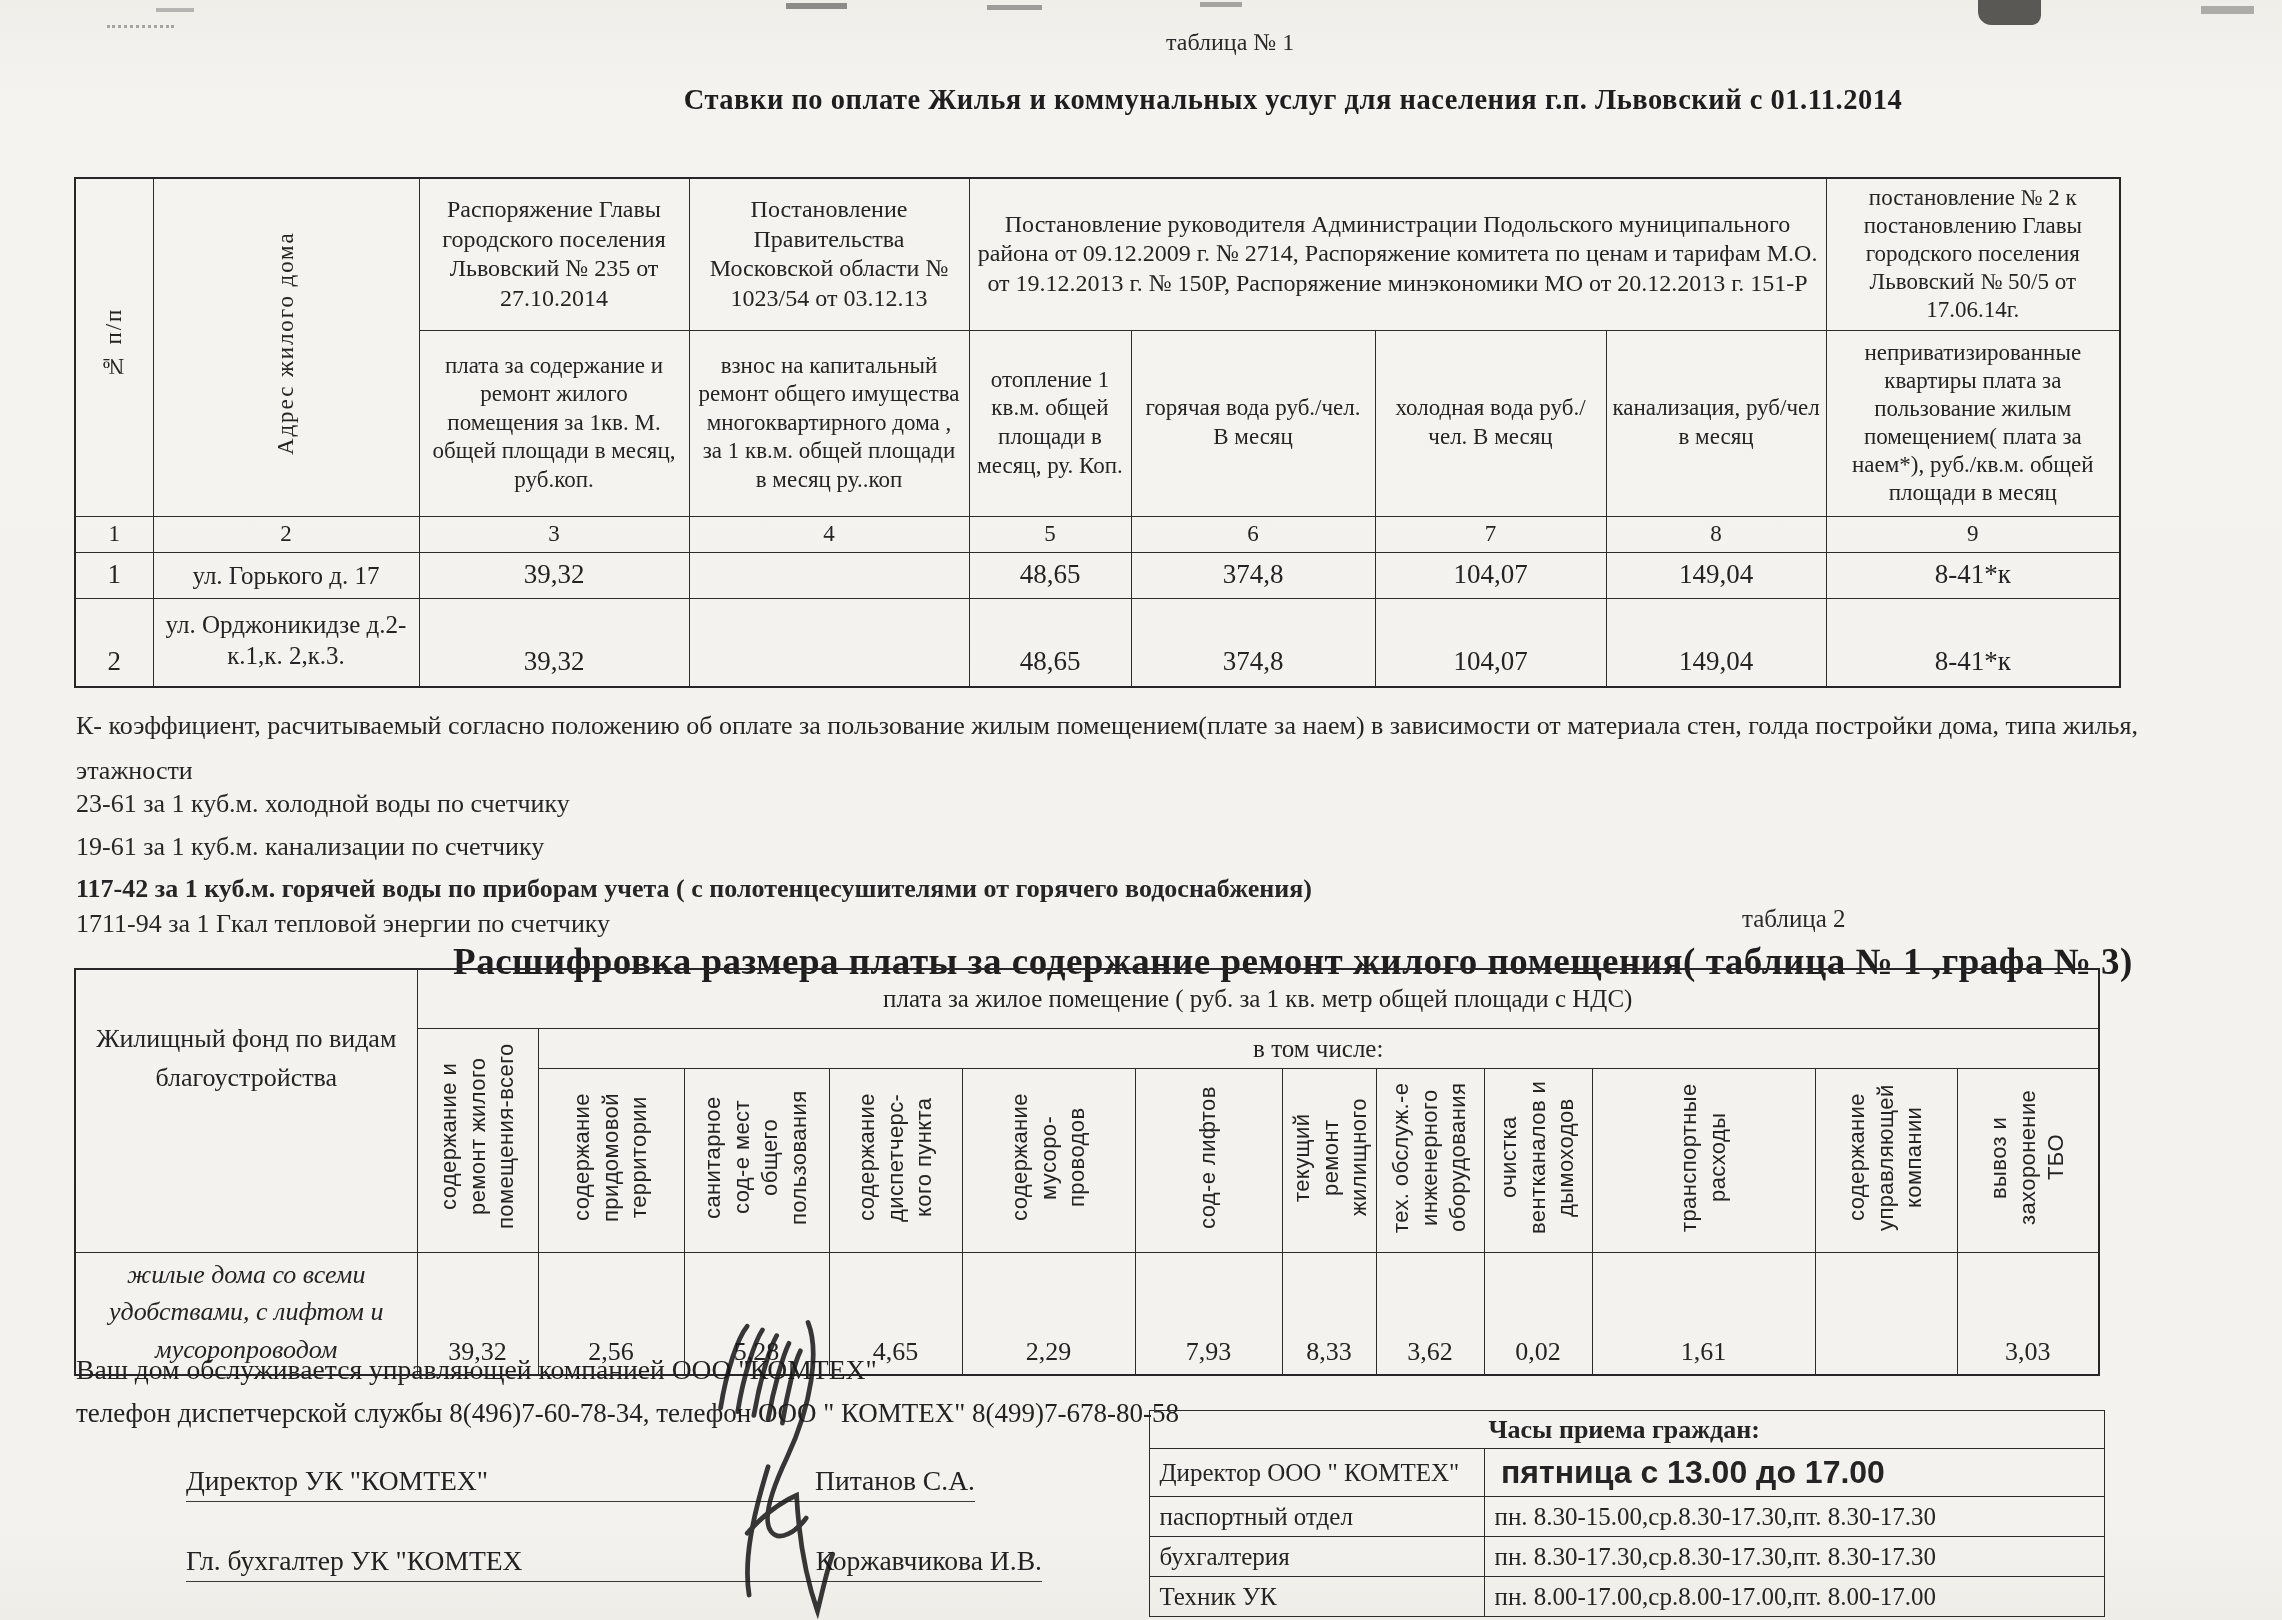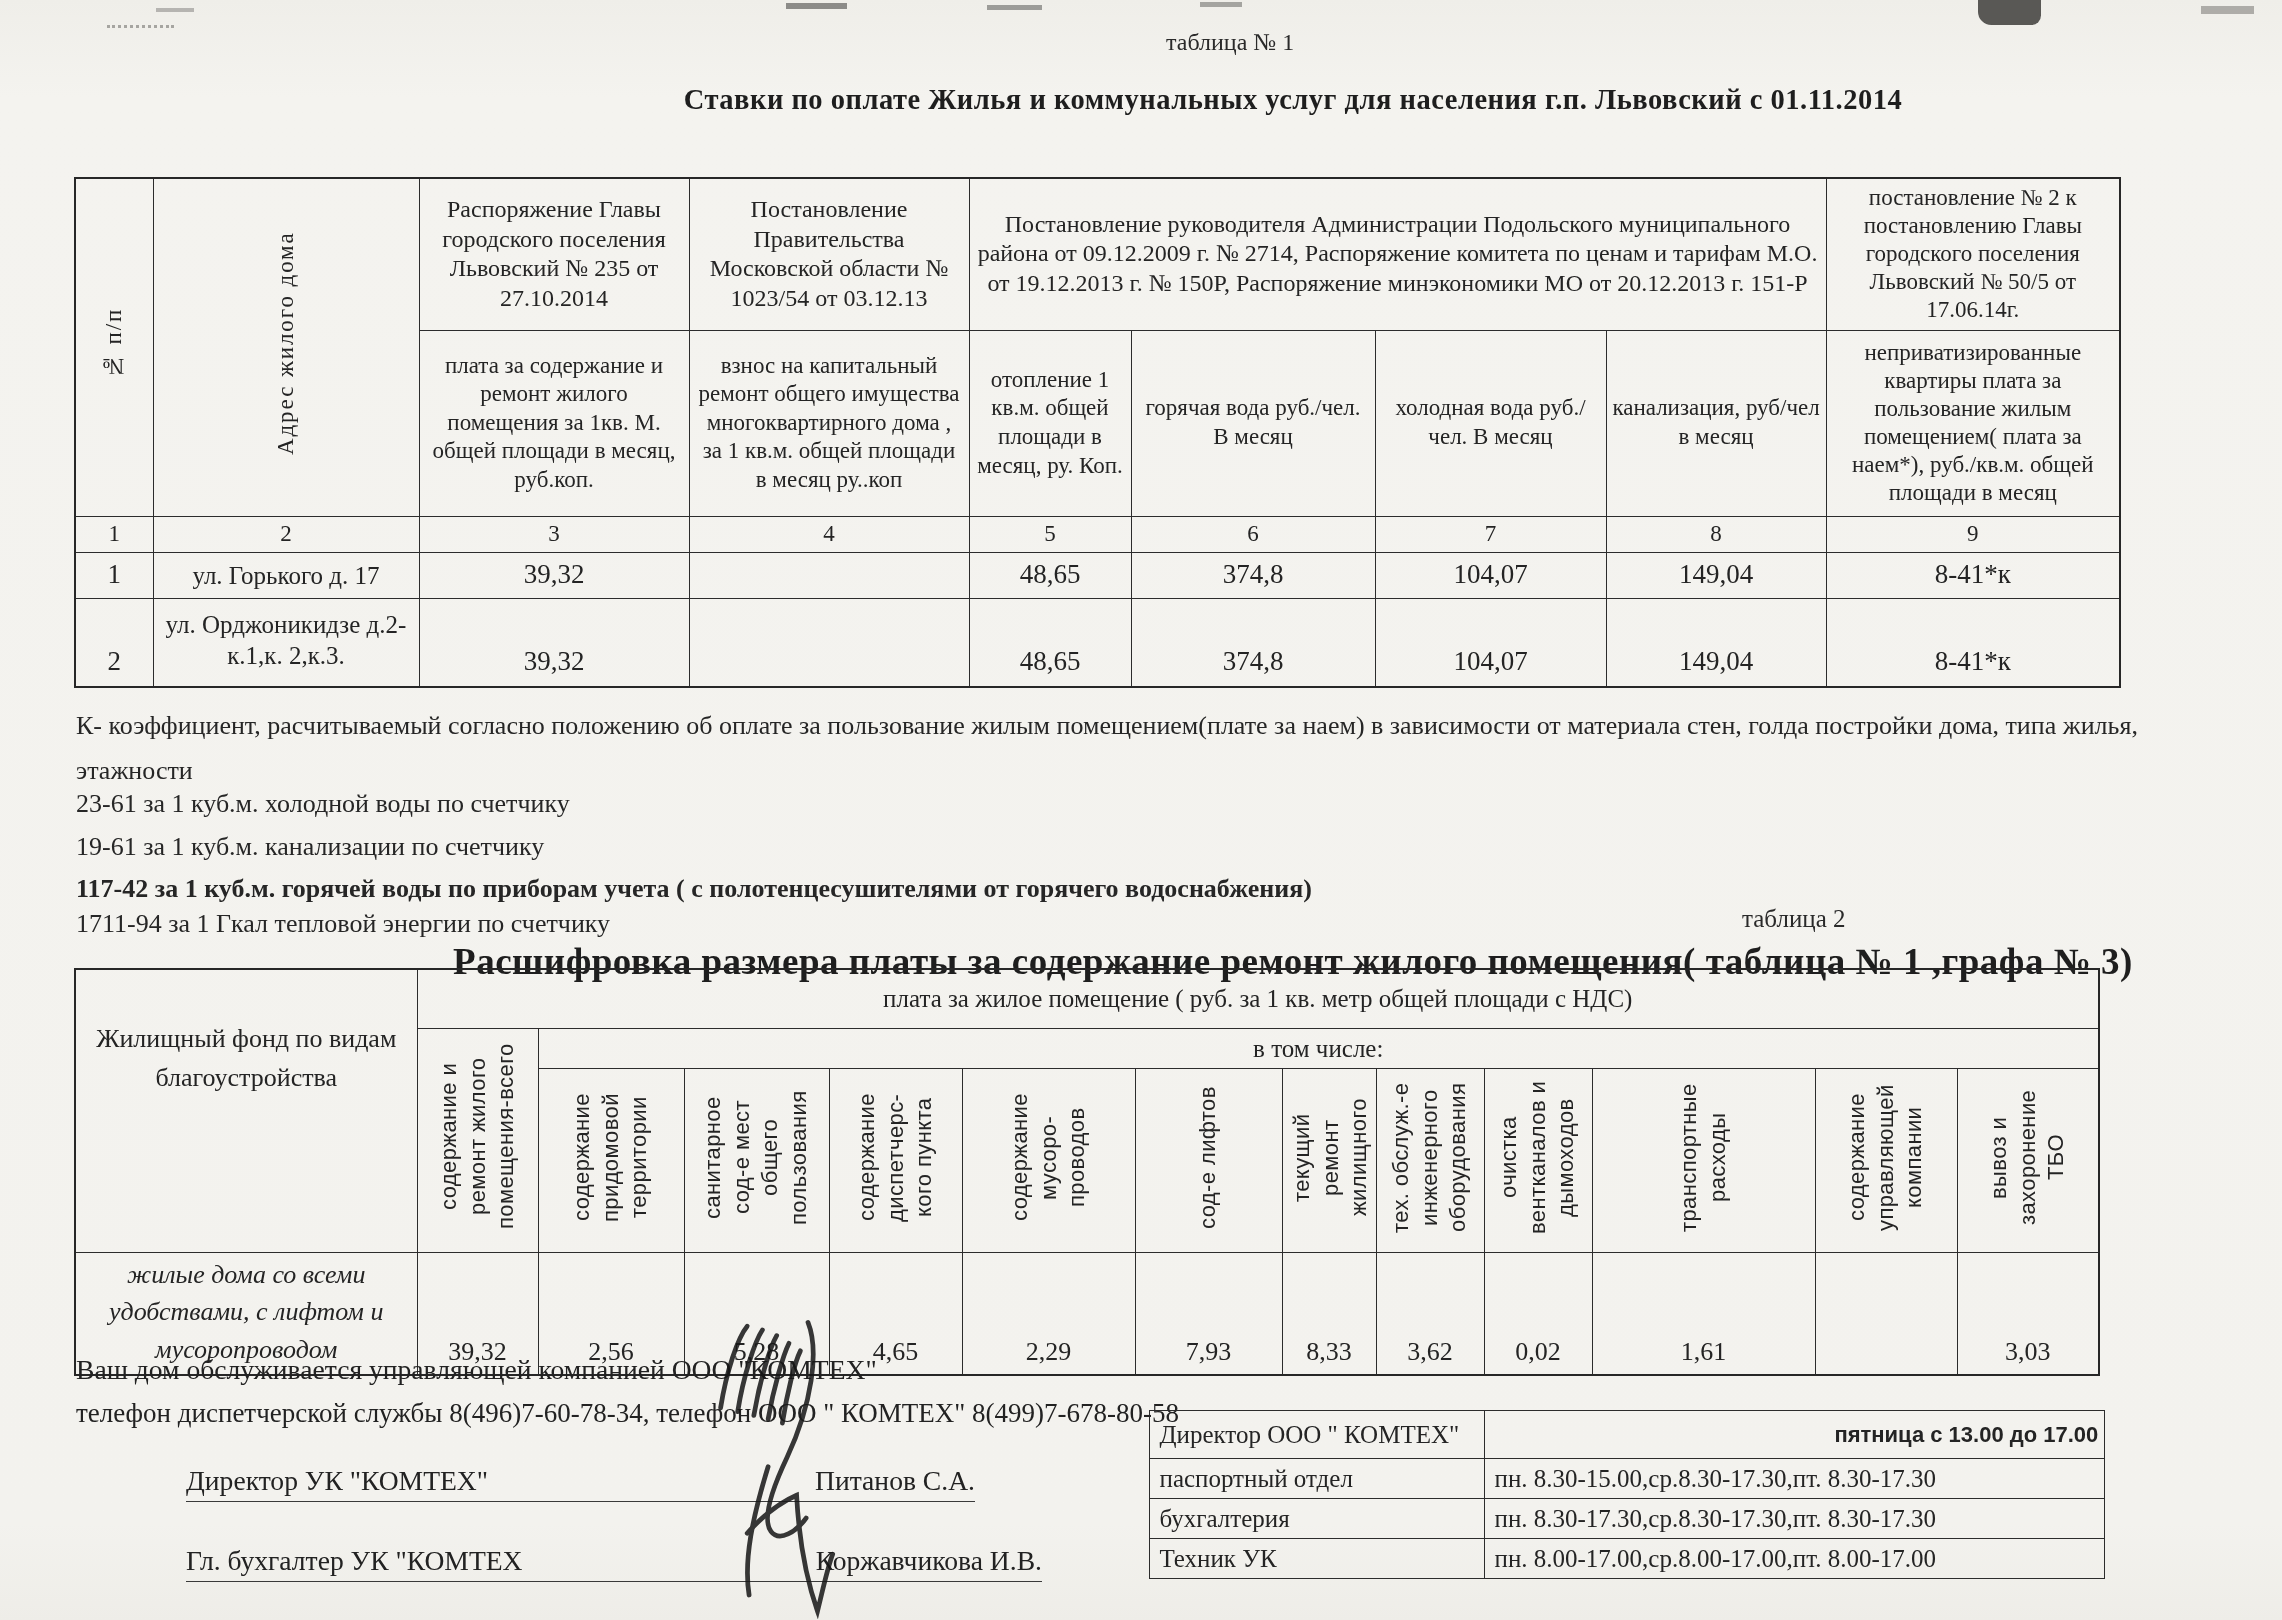--- a/index.html
+++ b/index.html
@@ -36,22 +36,22 @@
   .t2 .vals td{font-size:26px;vertical-align:bottom;padding-bottom:5.7px;}
   .t2 .vals .rowlabel{font-size:26px;vertical-align:middle;line-height:1.45;font-style:italic;}
   .note{position:absolute;left:76px;font-size:26px;color:#262626;}
   .note-coef{width:2121px;line-height:1.72;}
   .footer-line{position:absolute;left:76px;font-size:27.6px;color:#222;}
   .sign-row{position:absolute;display:flex;justify-content:space-between;align-items:flex-end;
             border-bottom:1.9px solid #3a3a3a;font-size:27.6px;padding-bottom:3.8px;color:#222;}
   .hours{position:absolute;left:1149px;top:1410px;width:955px;border:1.9px solid #2c2c2c;}
   .hours td{font-size:25px;text-align:left;padding-left:9.5px;}
   .hours .hours-head td{font-weight:600;text-align:center;padding-left:0;font-size:26px;}
-  .hours .big-time{font-family:"Liberation Sans", sans-serif;font-size:22px;font-weight:600;
-                   text-align:right;padding-left:10px;}
+  .hours .big-time{font-family:"Liberation Sans", sans-serif;font-size:32px;font-weight:600;
+                   text-align:left;padding-left:16px;}
   .sig-svg{position:absolute;left:656px;top:1305px;}
 </style>
 </head>
 <body>
 
 <div class="page">
 
   <div>
     <div class="artifact" style="left:107px;top:25px;width:67px;height:0;border-top:3.8px dotted #6a6965;background:none;opacity:.55;"></div>
     <div class="artifact" style="left:786px;top:2.9px;width:61px;height:5.7px;opacity:.6;"></div>
@@ -222,20 +222,23 @@
       <path d="M96,240 C112,222 130,208 148,200 C150,238 156,282 170,322 C176,298 180,278 186,262"></path>
     </g>
   </svg>
 
   <table class="hours">
     <colgroup>
         <col style="width:335px">
         <col style="width:620px">
       </colgroup>
     <tbody>
+        <tr class="hours-head" style="height:38px">
+      <td colspan="2">Часы приема граждан:</td>
+    </tr>
     <tr style="height:48px">
       <td>Директор ООО " КОМТЕХ"</td>
       <td class="big-time">пятница с 13.00 до 17.00</td>
     </tr>
     <tr style="height:40px">
       <td>паспортный отдел</td>
       <td>пн. 8.30-15.00,ср.8.30-17.30,пт. 8.30-17.30</td>
     </tr>
     <tr style="height:40px">
       <td>бухгалтерия</td>

